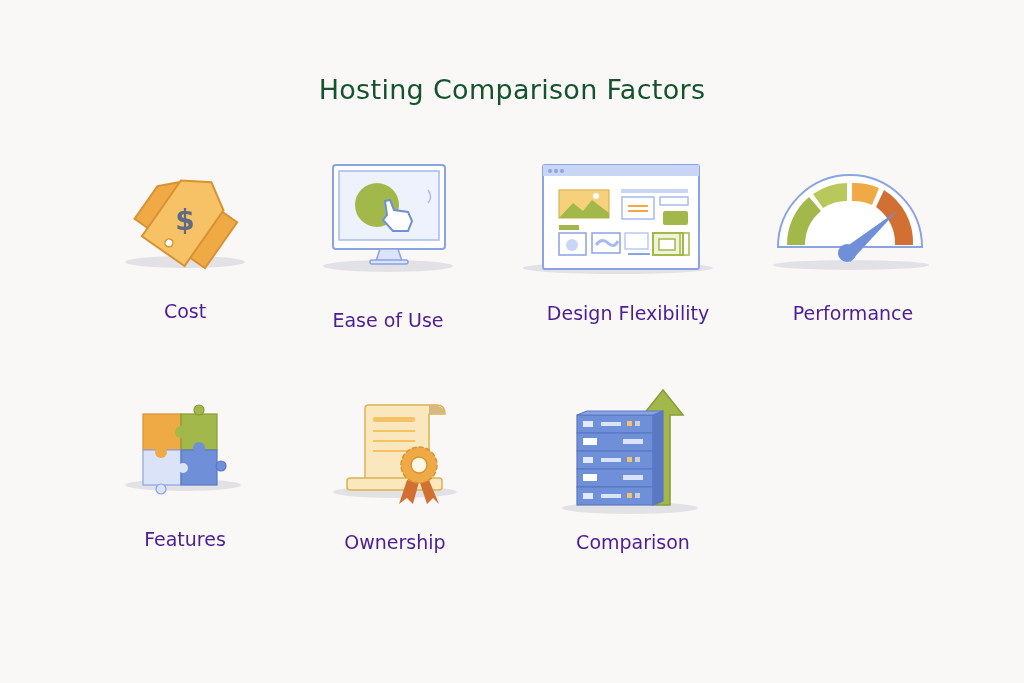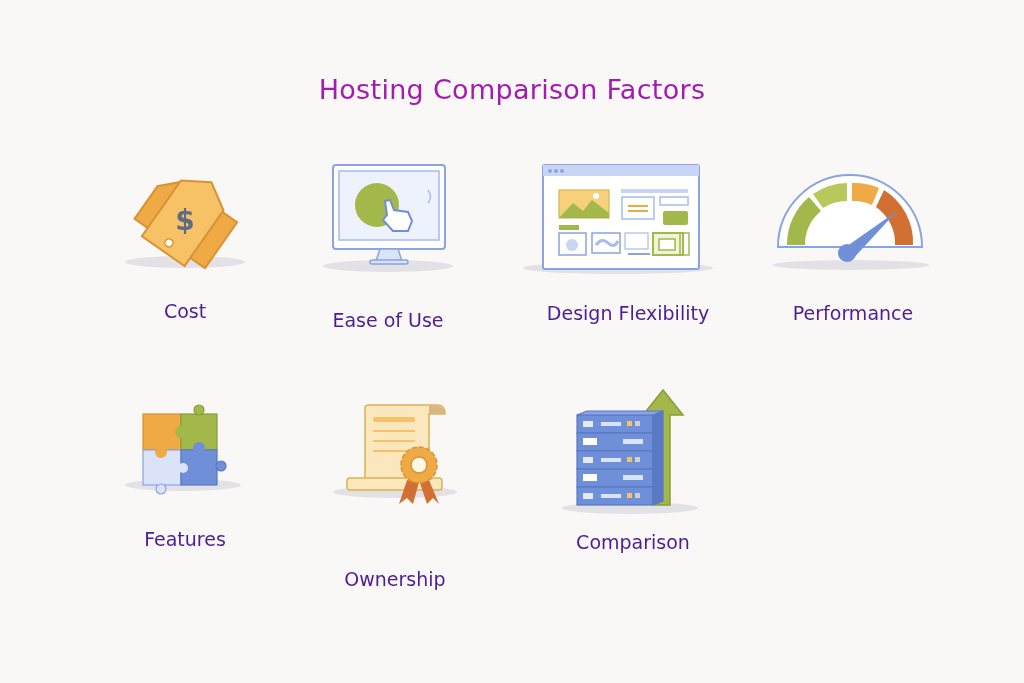--- a/index.html
+++ b/index.html
@@ -1,19 +1,19 @@
 <!DOCTYPE html>
 <html><head>
   <meta charset="utf-8">
   <style>
     html, body { margin:0; padding:0; }
     body { width:1024px; height:683px; background:#faf7f7; overflow:hidden; position:relative;
       font-family:"DejaVu Sans", sans-serif; }
     .title { position:absolute; left:0; width:1024px; top:74px; text-align:center;
-      font-size:27px; color:#a21caf; letter-spacing:0.3px; }
+      font-size:27px; color:#14532d; letter-spacing:0.3px; }
     .item { position:absolute; width:220px; }
     .item .icon { position:absolute; left:0; top:0; width:220px; height:130px; }
     .item .label { position:absolute; left:0; width:220px; text-align:center; font-size:19px; color:#4c1d95; }
     svg { overflow:visible; }
   </style>
 </head>
 <body>
 
 <div class="title">Hosting Comparison Factors</div>
 
@@ -130,21 +130,21 @@
       <rect x="88" y="17" width="42" height="5" rx="2" fill="#f6c265"></rect>
       <rect x="88" y="30" width="42" height="2" fill="#f6c265"></rect>
       <rect x="88" y="40" width="42" height="2" fill="#f6c265"></rect>
       <rect x="88" y="50" width="35" height="2" fill="#f6c265"></rect>
       <path d="M122,80 L114,104 L122,98 L128,104 L134,82 Z" fill="#d27034"></path>
       <path d="M134,80 L142,104 L148,98 L154,104 L144,80 Z" fill="#d27034"></path>
       <circle cx="134" cy="65" r="18" fill="#f0aa45" stroke="#d99233" stroke-width="1.5" stroke-dasharray="5 2"></circle>
       <circle cx="134" cy="65" r="8" fill="#fff8e4" stroke="#d99233" stroke-width="1.5"></circle>
     </svg>
   </div>
-  <div class="label" style="top:131px;margin-top:37px;">Ownership</div>
+  <div class="label" style="top:131px;">Ownership</div>
 </div>
 
 <div class="item" style="left:523px; top:385px;">
   <div class="icon">
     <svg width="220" height="130" viewBox="0 0 220 130">
       <ellipse cx="107" cy="123" rx="68" ry="6" fill="#e2e1e6"></ellipse>
       <path d="M140,5 L120,30 L132,30 L132,120 L147,120 L147,30 L160,30 Z" fill="#a3b84a" stroke="#889c37" stroke-width="1.5"></path>
       <g fill="#6f8fd8" stroke="#5a78c4" stroke-width="1.2">
         <rect x="54" y="30" width="76" height="18"></rect>
         <rect x="54" y="48" width="76" height="18"></rect>

